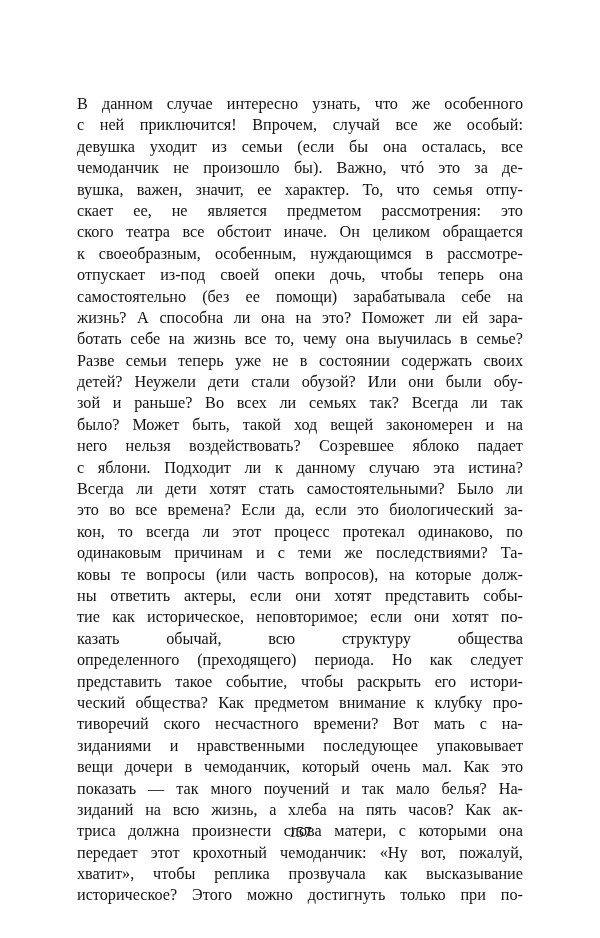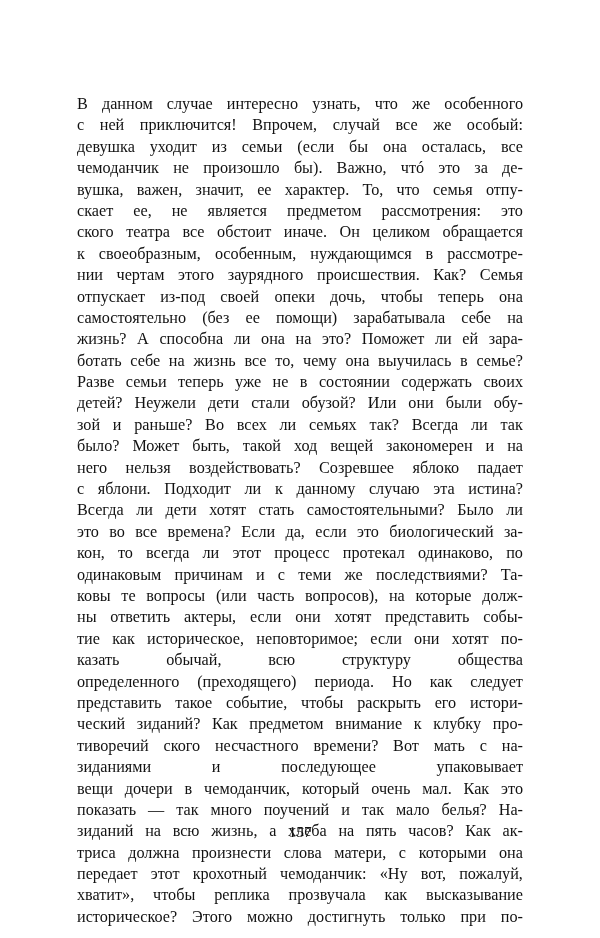--- a/index.html
+++ b/index.html
@@ -146,29 +146,20 @@
       </div>
       <div class="text-line justify">
         <span class="w">к</span>
         <span class="w">своеобразным,</span>
         <span class="w">особенным,</span>
         <span class="w">нуждающимся</span>
         <span class="w">в</span>
         <span class="w">рассмотре-</span>
       </div>
       <div class="text-line justify">
-        <span class="w">нии</span>
-        <span class="w">чертам</span>
-        <span class="w">этого</span>
-        <span class="w">заурядного</span>
-        <span class="w">происшествия.</span>
-        <span class="w">Как?</span>
-        <span class="w">Семья</span>
-      </div>
-      <div class="text-line justify">
         <span class="w">отпускает</span>
         <span class="w">из-под</span>
         <span class="w">своей</span>
         <span class="w">опеки</span>
         <span class="w">дочь,</span>
         <span class="w">чтобы</span>
         <span class="w">теперь</span>
         <span class="w">она</span>
       </div>
       <div class="text-line justify">
@@ -364,41 +355,42 @@
         <span class="w">представить</span>
         <span class="w">такое</span>
         <span class="w">событие,</span>
         <span class="w">чтобы</span>
         <span class="w">раскрыть</span>
         <span class="w">его</span>
         <span class="w">истори-</span>
       </div>
       <div class="text-line justify">
         <span class="w">ческий</span>
-        <span class="w">зиданий?</span>
+        <span class="w">общества?</span>
         <span class="w">Как</span>
         <span class="w">предметом</span>
         <span class="w">внимание</span>
         <span class="w">к</span>
         <span class="w">клубку</span>
         <span class="w">про-</span>
       </div>
       <div class="text-line justify">
         <span class="w">тиворечий</span>
         <span class="w">ского</span>
         <span class="w">несчастного</span>
         <span class="w">времени?</span>
         <span class="w">Вот</span>
         <span class="w">мать</span>
         <span class="w">с</span>
         <span class="w">на-</span>
       </div>
       <div class="text-line justify">
         <span class="w">зиданиями</span>
         <span class="w">и</span>
+        <span class="w">нравственными</span>
         <span class="w">последующее</span>
         <span class="w">упаковывает</span>
       </div>
       <div class="text-line justify">
         <span class="w">вещи</span>
         <span class="w">дочери</span>
         <span class="w">в</span>
         <span class="w">чемоданчик,</span>
         <span class="w">который</span>
         <span class="w">очень</span>

